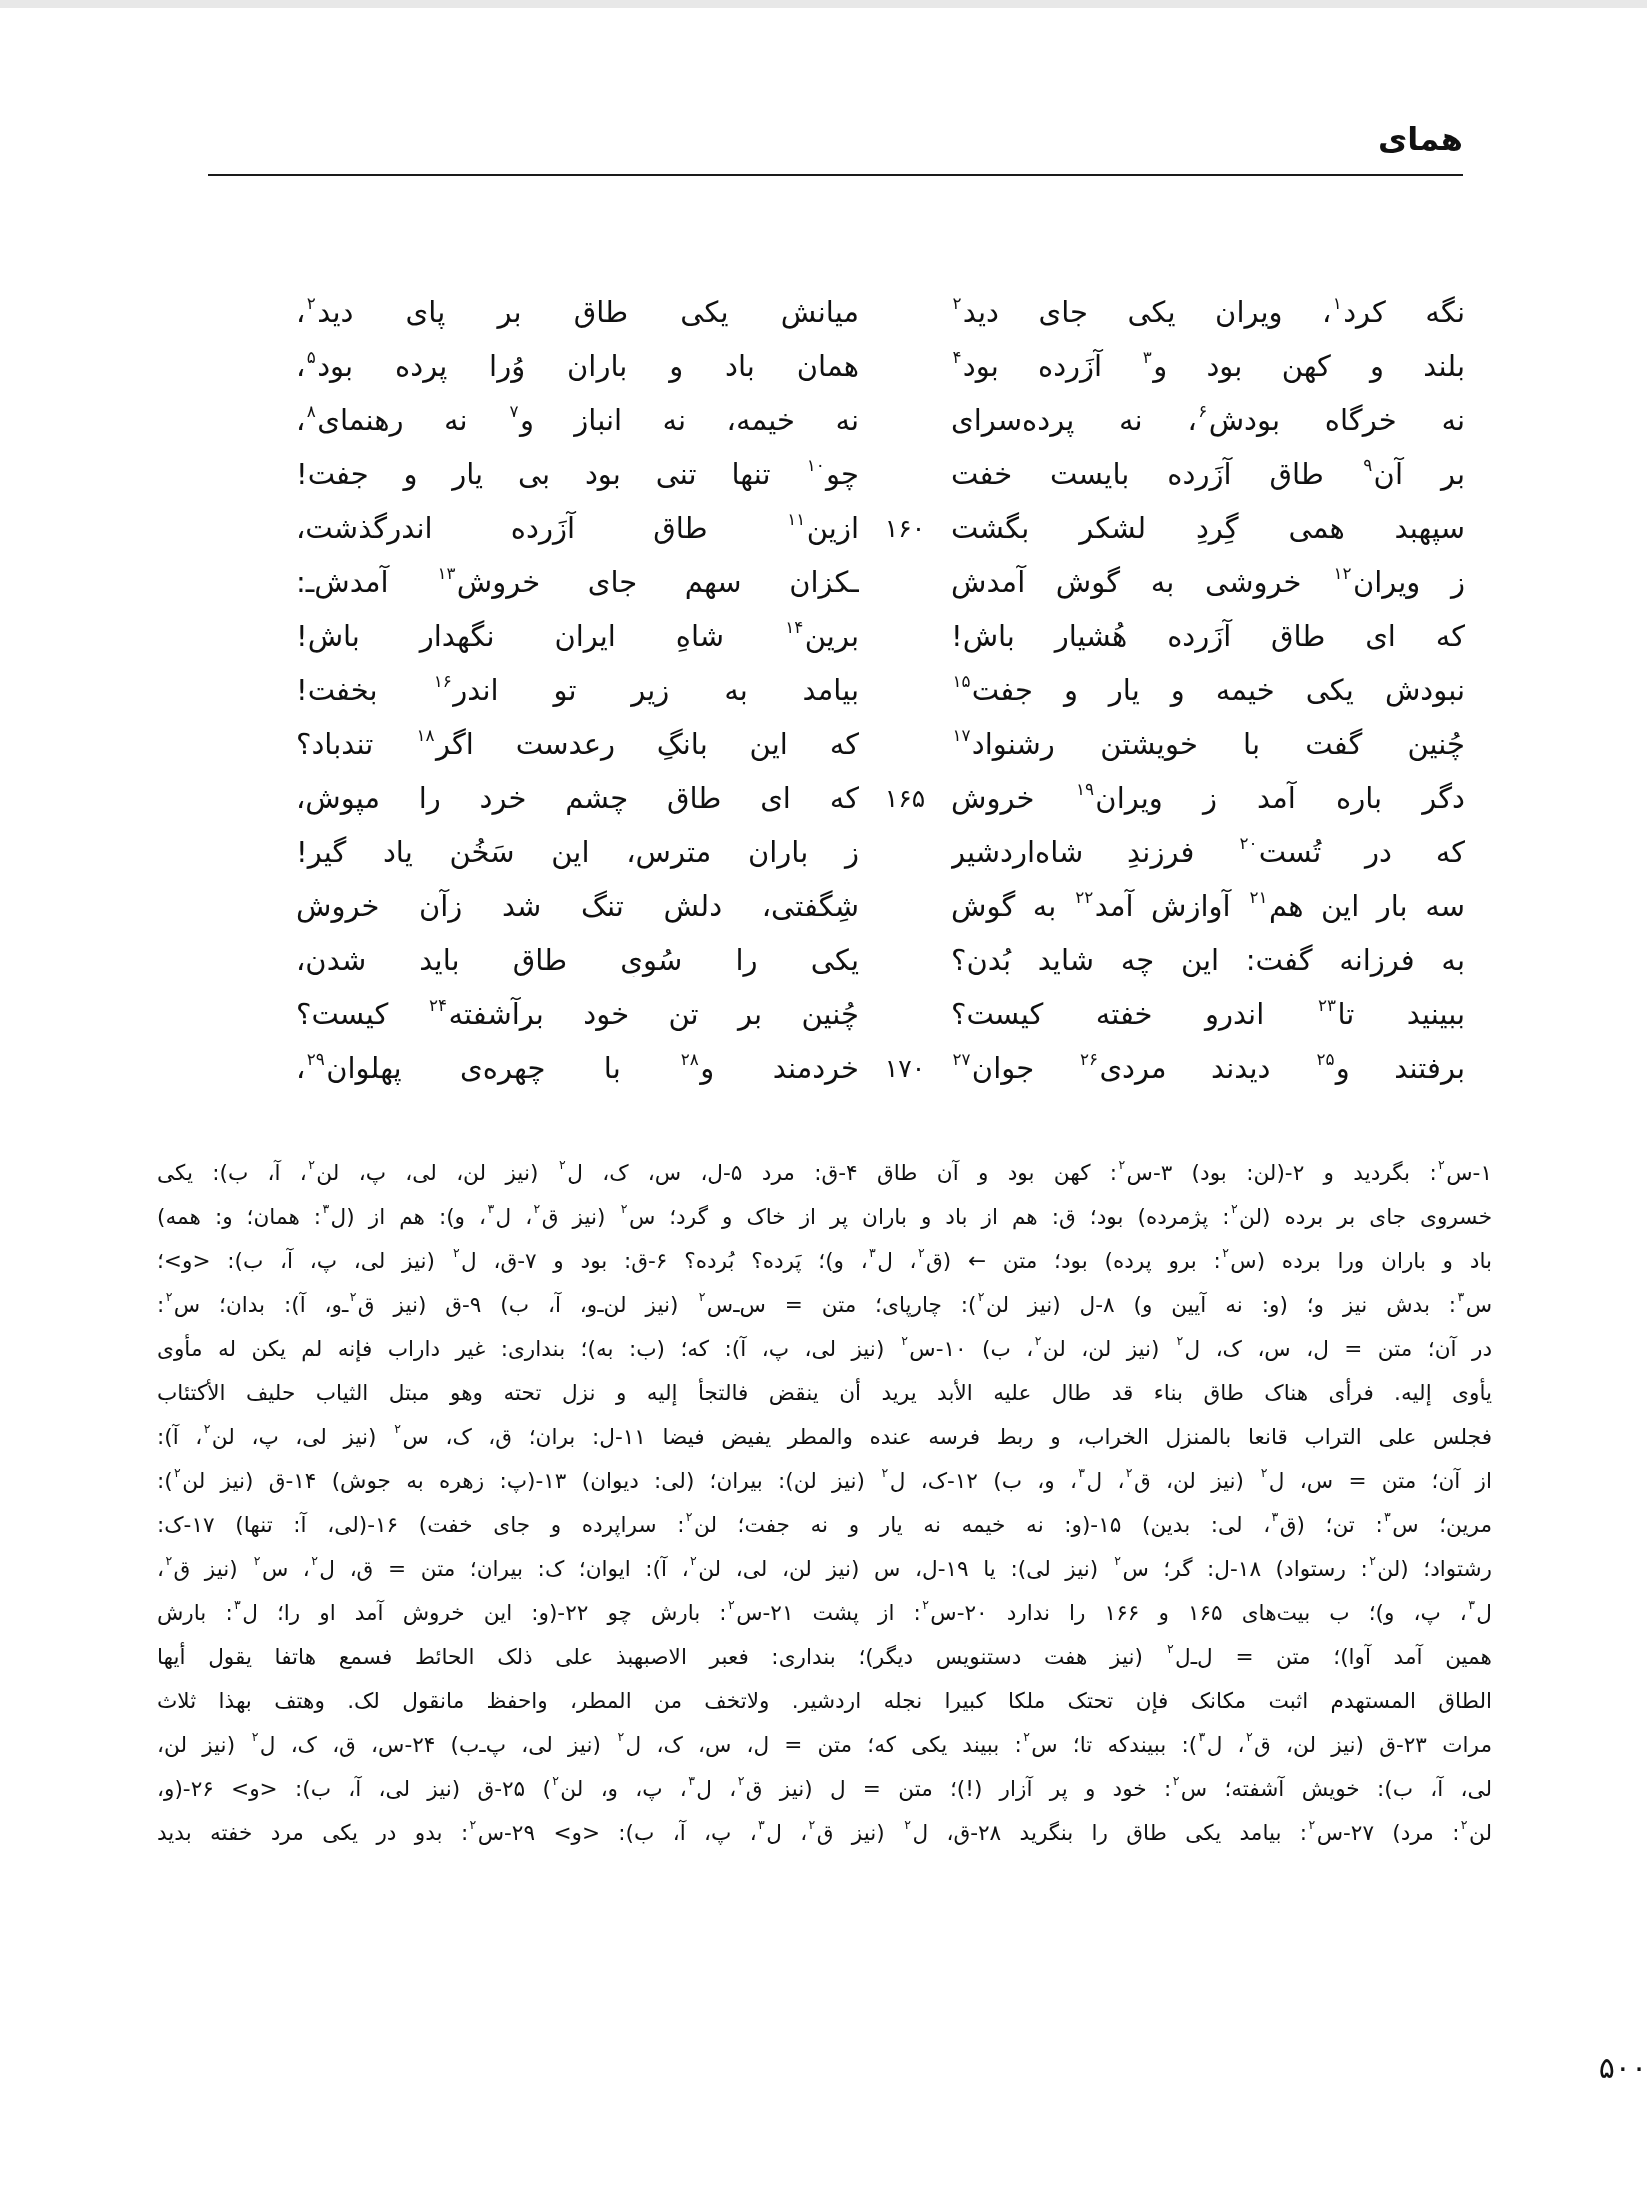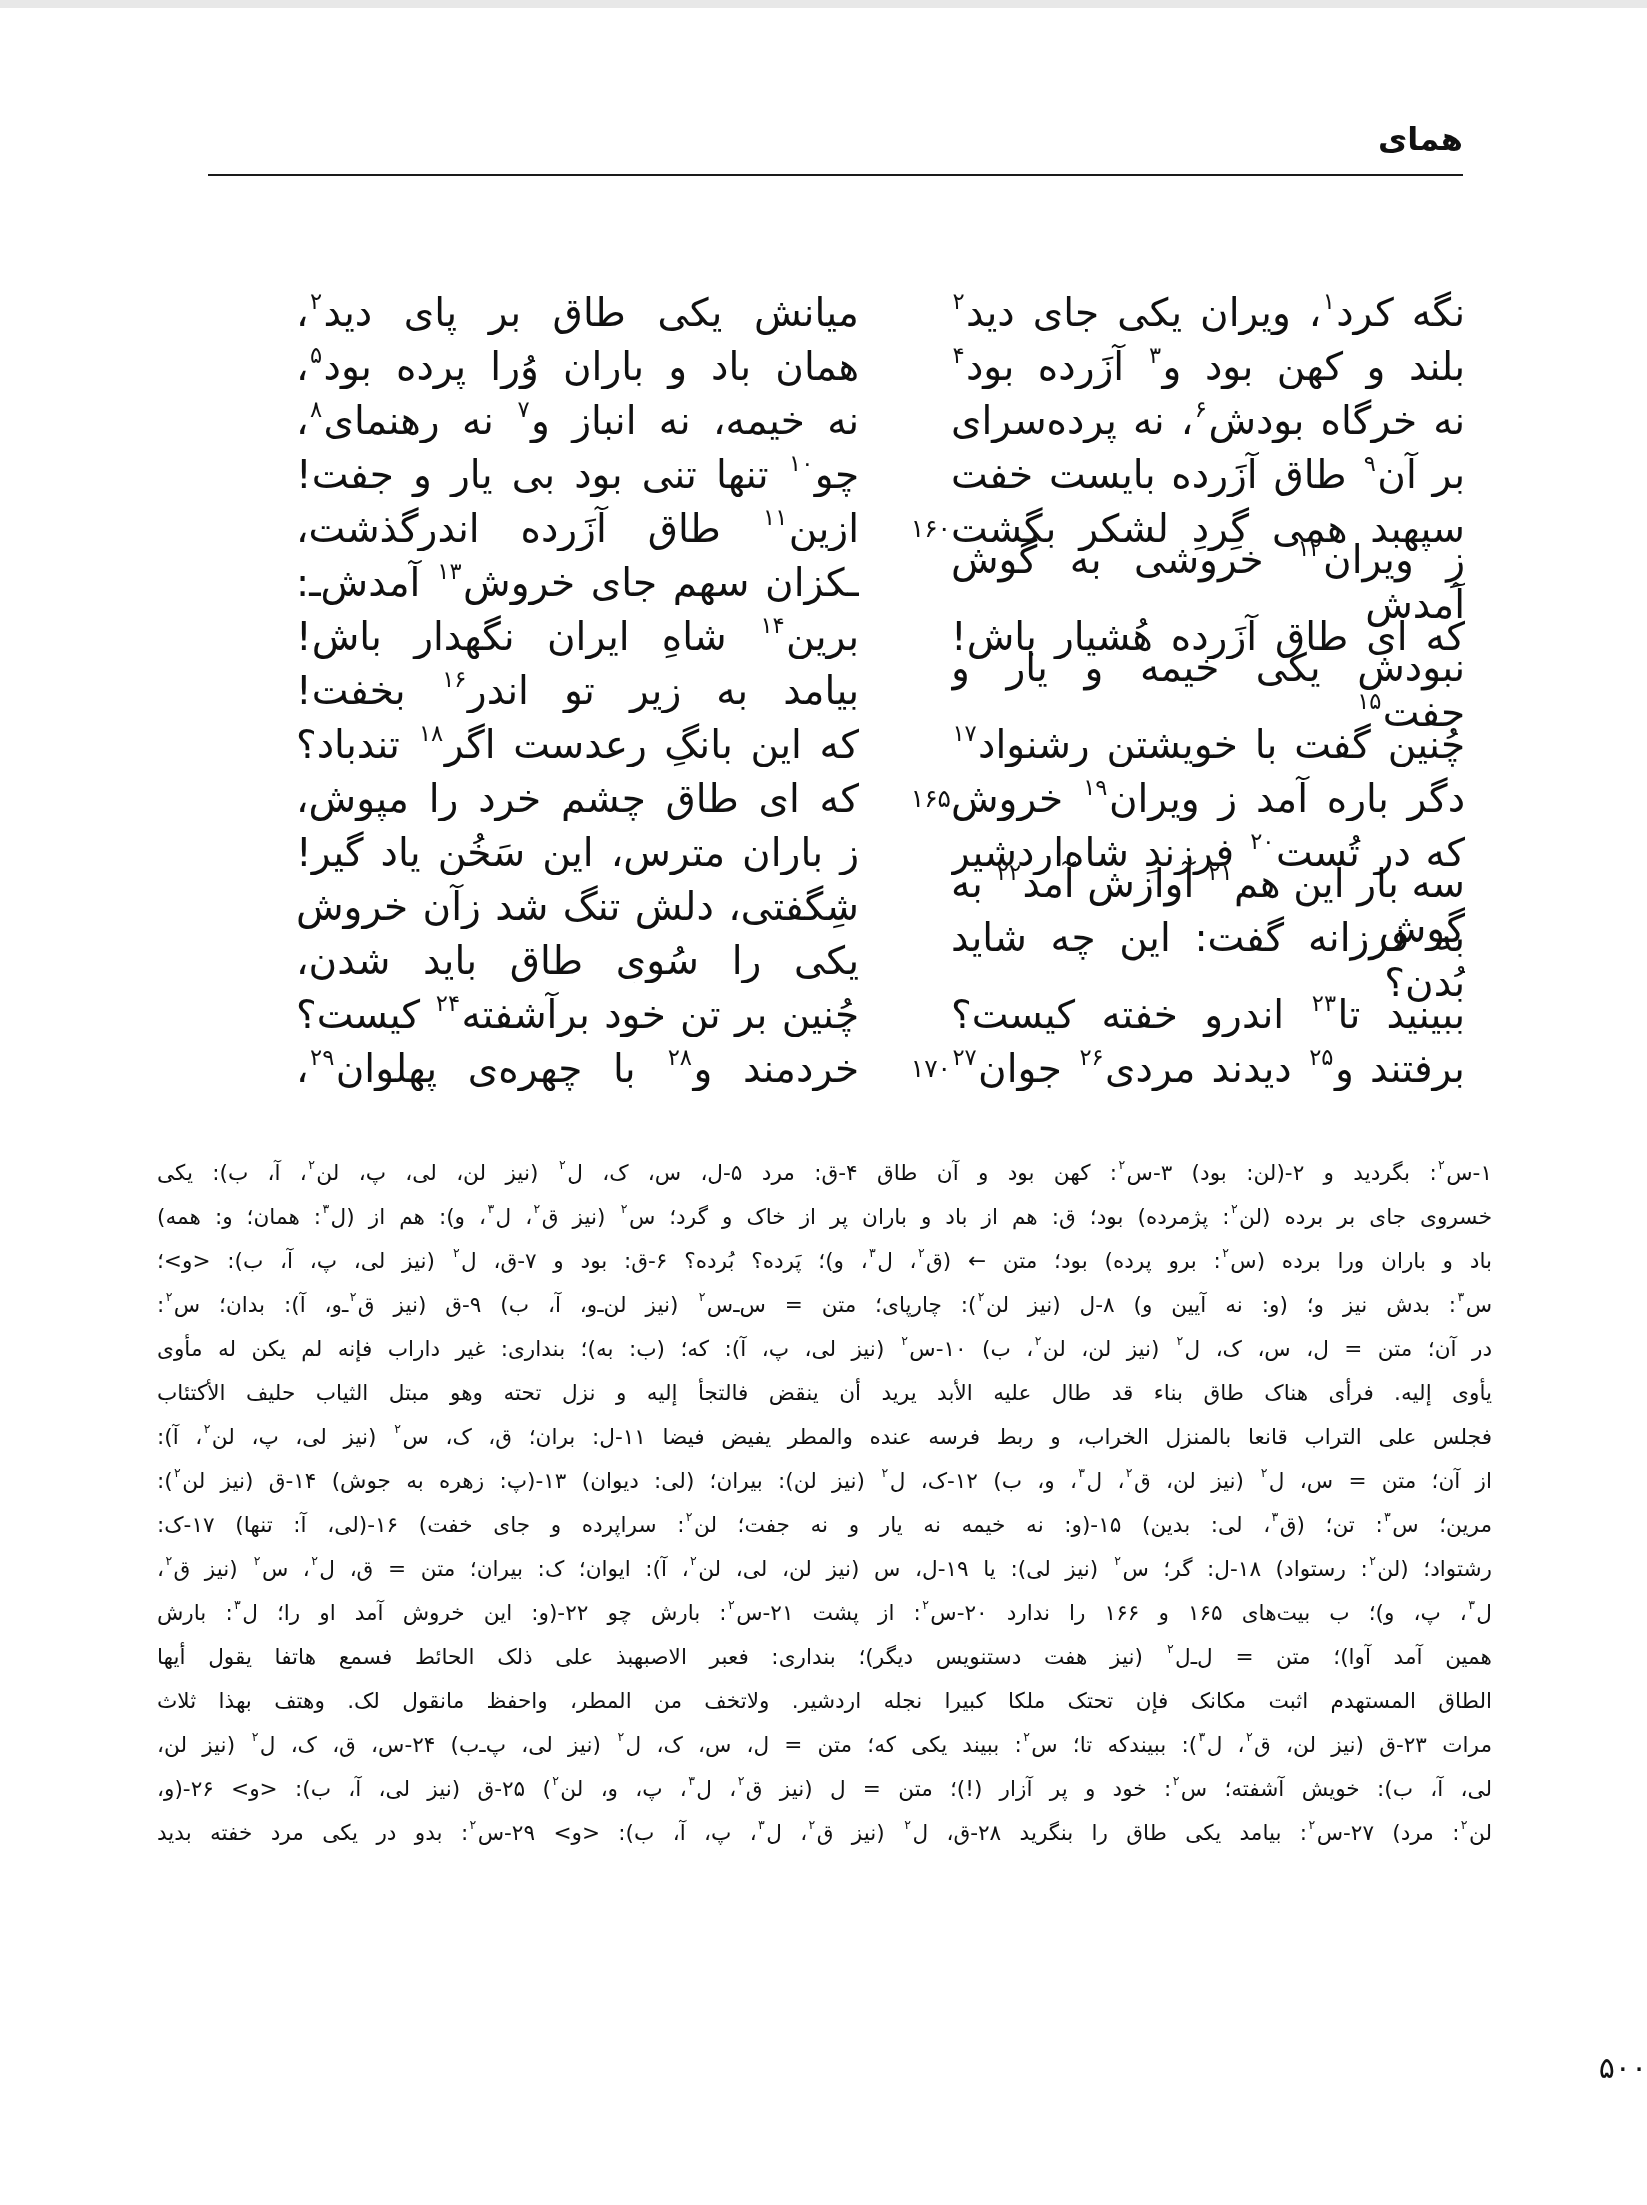--- a/index.html
+++ b/index.html
@@ -29,31 +29,31 @@
     position:absolute;
     top:277px;right:182px;
     width:1169px;
   }
   .verse-row{
     display:flex;
     height:54px;
     align-items:center;
   }
   .hemi{
-    font-size:39px;
+    font-size:29px;
     white-space:normal;
     text-align:justify;
     text-align-last:justify;
     overflow:hidden;
   }
   .h-right{width:514px;}
   .v-num{
     width:92px;
     font-size:25px;
-    text-align:right;
+    text-align:center;
     flex:none;
   }
   .h-left{width:563px;}
   sup{
     font-size:58%;
     line-height:0;
     vertical-align:super;
     position:relative;top:-2.7px;
     padding:0 1.4px;
   }

